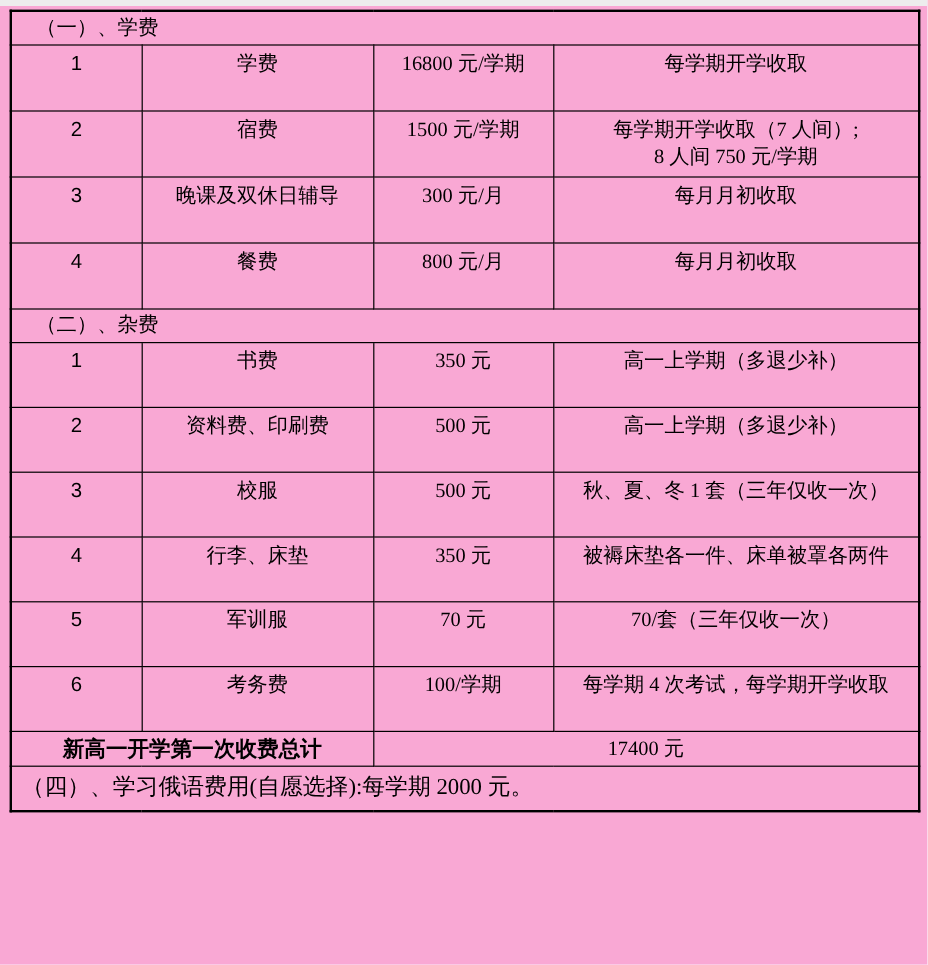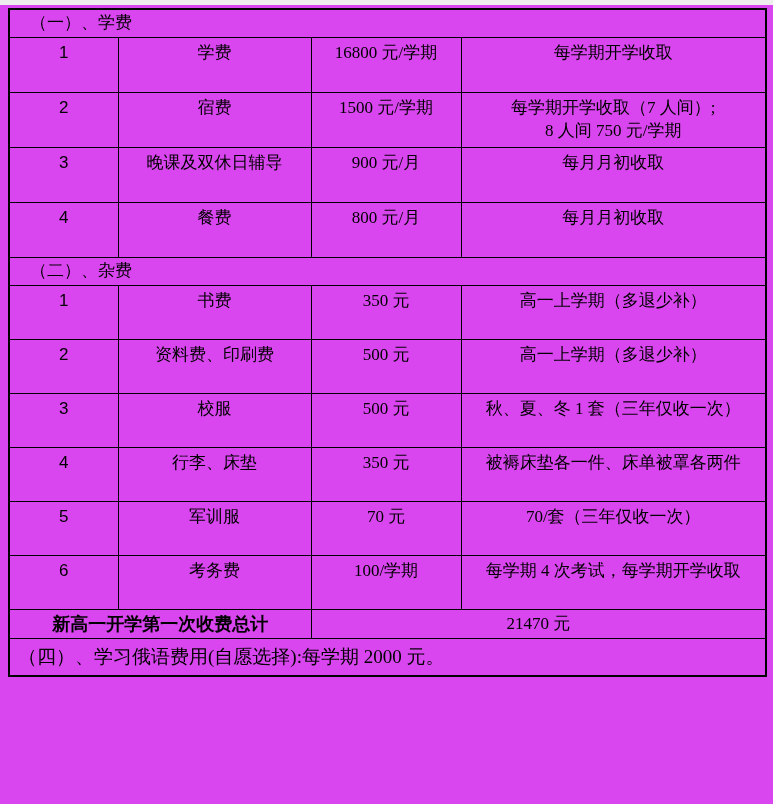--- a/index.html
+++ b/index.html
@@ -4,21 +4,21 @@
 <style>
   html, body {
     margin: 0;
     padding: 0;
     background: #ffffff;
   }
   .page {
     position: relative;
     width: 773px;
     height: 804px;
-    background: #d946ef;
+    background: #f9a8d4;
     overflow: hidden;
     font-family: "Liberation Serif", "DejaVu Serif", serif;
     color: #000000;
   }
   .top-strip {
     position: absolute;
     top: 0; left: 0;
     width: 100%;
     height: 5px;
     background: #ededed;
@@ -126,21 +126,21 @@
       <td>宿费</td>
       <td>1500 元/学期</td>
       <td>
         <span class="note-line">每学期开学收取（7 人间）;</span>
         <span class="note-line">8 人间 750 元/学期</span>
       </td>
     </tr>
     <tr class="fee-row-s1">
       <td class="no-cell">3</td>
       <td>晚课及双休日辅导</td>
-      <td>900 元/月</td>
+      <td>300 元/月</td>
       <td>
             <span class="note-line">每月月初收取</span>
           </td>
     </tr>
     <tr class="fee-row-s1">
       <td class="no-cell">4</td>
       <td>餐费</td>
       <td>800 元/月</td>
       <td>
             <span class="note-line">每月月初收取</span>
@@ -195,21 +195,21 @@
       <td class="no-cell">6</td>
       <td>考务费</td>
       <td>100/学期</td>
       <td>
             <span class="note-line">每学期 4 次考试，每学期开学收取</span>
           </td>
     </tr>
 
     <tr class="total-row">
       <td colspan="2" class="total-label">新高一开学第一次收费总计</td>
-      <td colspan="2" class="total-value">21470 元</td>
+      <td colspan="2" class="total-value">17400 元</td>
     </tr>
 
 
     <tr class="note4-row">
       <td colspan="4">（四）、学习俄语费用(自愿选择):每学期 2000 元。</td>
     </tr>
   </tbody>
     </table>
 </div>
 

